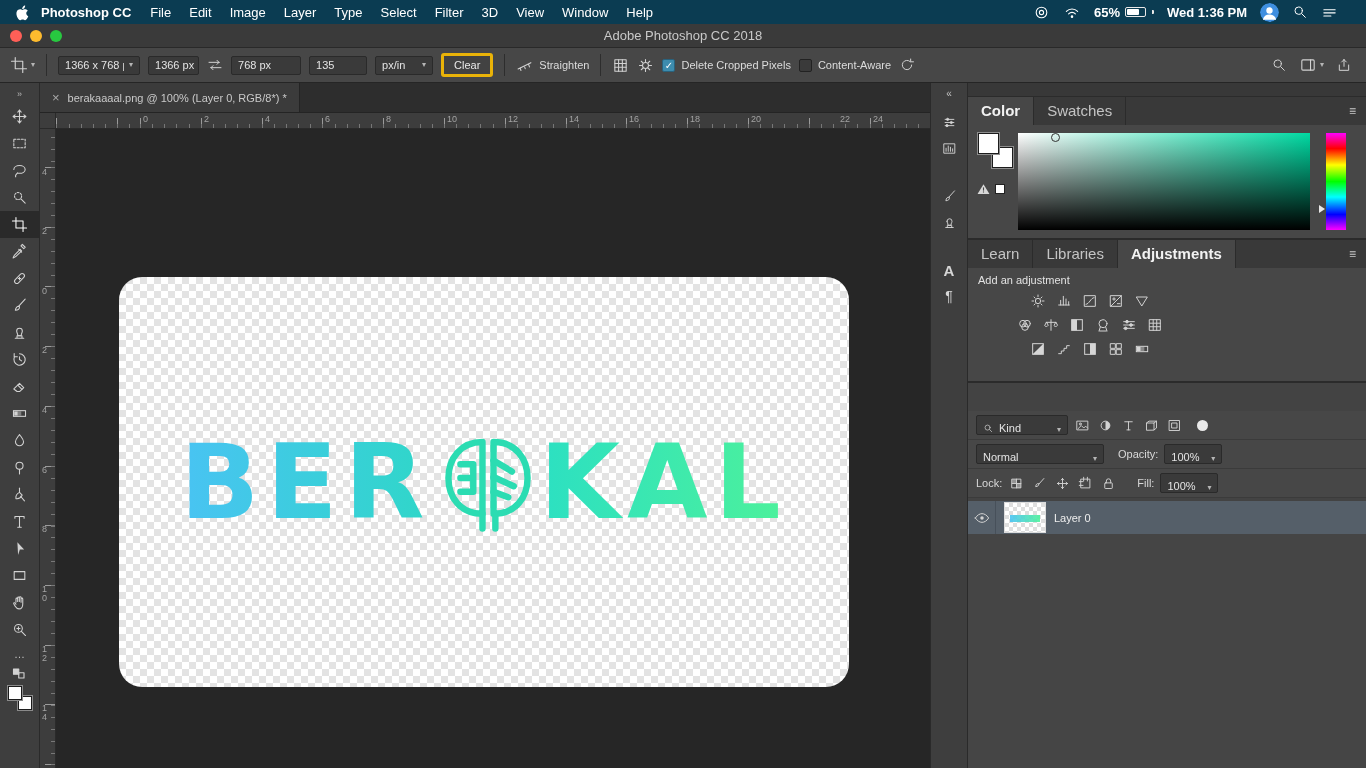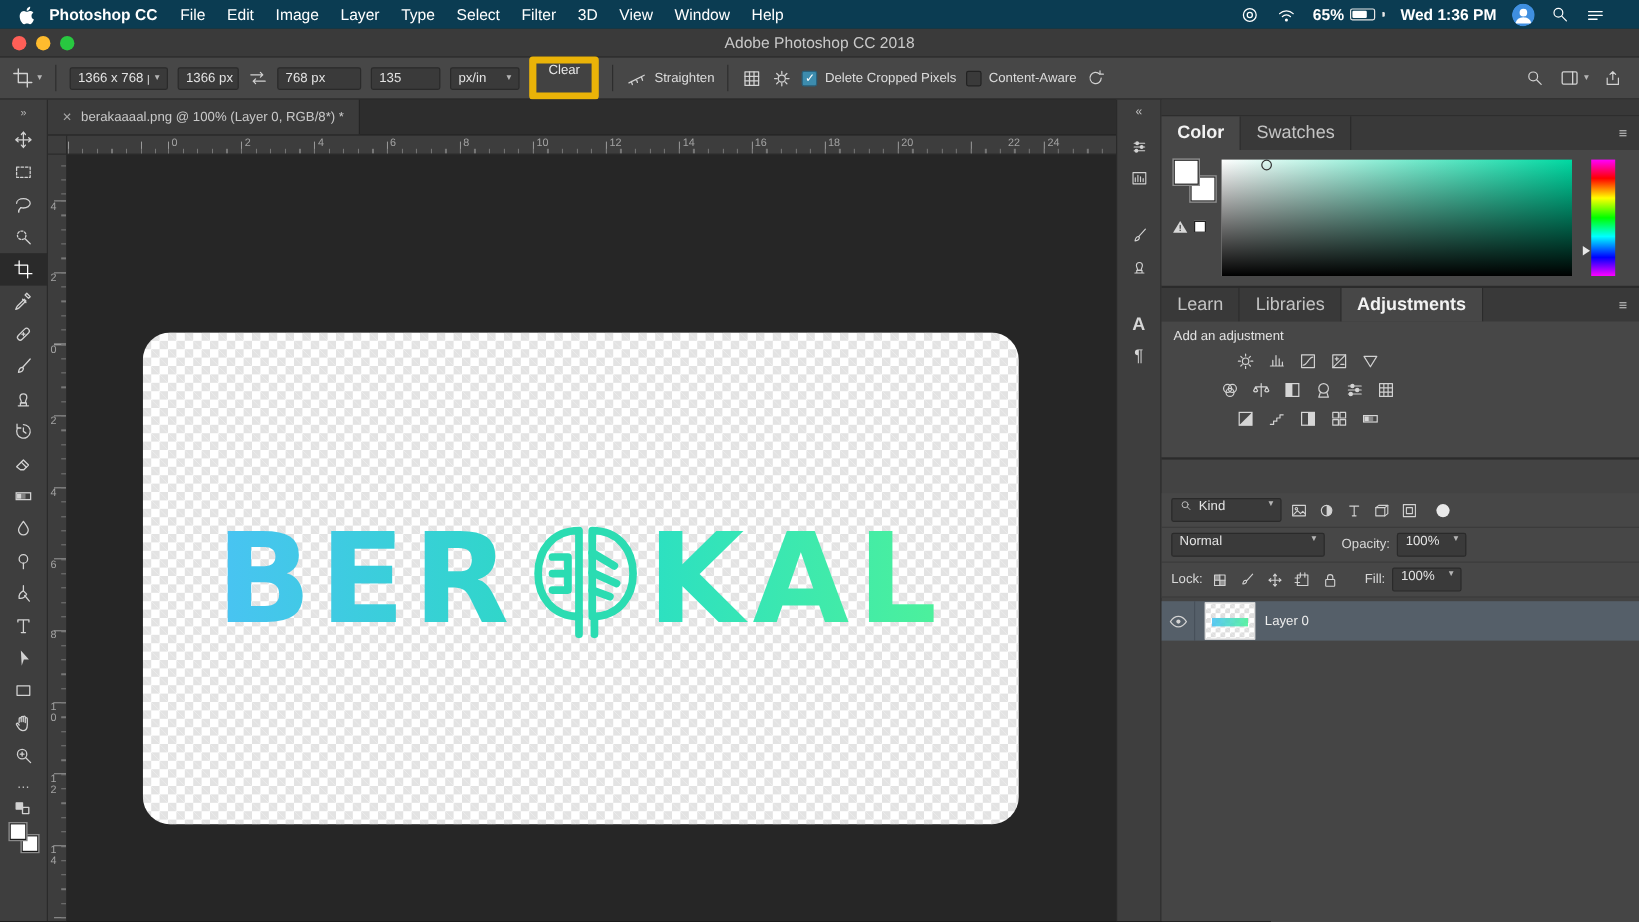--- a/index.html
+++ b/index.html
@@ -32,22 +32,22 @@
   .l-red{background:#ff5f57;}.l-yel{background:#febb2e;}.l-grn{background:#28c840;}
 
   
   .optionsbar{left:0;top:48px;width:1366px;height:35px;background:#474747;border-bottom:1px solid #252525;
               display:flex;align-items:center;gap:8px;padding:0 10px;font-size:11px;color:#dcdcdc;}
   .fld{height:19px;background:#3a3a3a;border:1px solid #2a2a2a;border-radius:2px;display:flex;
        align-items:center;gap:5px;padding:0 6px;color:#e3e3e3;white-space:nowrap;}
   .chev{font-size:8px;color:#b5b5b5;line-height:1;}
   .chev::before{content:"▾";}
   .vdiv{width:1px;height:22px;background:#2d2d2d;margin:0 3px;flex:0 0 auto;}
-  .btn{height:36px;padding:0 10px;border:6px solid #eab308;border-radius:3px;background:#424242;
-       color:#e8e8e8;display:flex;align-items:flex-start;}
+  .btn{height:24px;padding:0 10px;border:3px solid #eab308;border-radius:3px;background:#424242;
+       color:#e8e8e8;display:flex;align-items:center;}
   .cb{width:13px;height:13px;border-radius:2px;border:1px solid #222;background:#3a3a3a;color:#fff;
       display:flex;align-items:center;justify-content:center;font-size:10px;flex:0 0 auto;}
   .cb.on{background:#3d8cae;border-color:#29627d;}
   .cb.on::before{content:"✓";}
   .ob-right{margin-left:auto;display:flex;align-items:center;gap:12px;padding-right:4px;}
   .optlabel{white-space:nowrap;}
 
   
   .toolstrip{left:0;top:83px;width:40px;height:685px;background:#3e3e3e;border-right:1px solid #2a2a2a;
              display:flex;flex-direction:column;align-items:center;}
@@ -153,21 +153,21 @@
   .adj-btn{width:17px;height:17px;display:flex;align-items:center;justify-content:center;}
   .adj-btn svg{width:16px;height:16px;}
 
   
   .lrow{position:absolute;left:0;right:0;display:flex;align-items:center;gap:6px;padding:0 8px;
         background:#474747;border-bottom:1px solid #3b3b3b;font-size:11px;color:#d8d8d8;}
   .lrow1{top:28px;height:29px;}
   .lrow2{top:57px;height:29px;}
   .lrow3{top:86px;height:29px;}
   .sel{height:20px;background:#3a3a3a;border:1px solid #2a2a2a;border-radius:2px;display:flex;
-       align-items:flex-start;padding:0 6px;gap:5px;color:#e3e3e3;}
+       align-items:flex-end;padding:0 6px;gap:5px;color:#e3e3e3;}
   .mini{width:17px;height:17px;display:flex;align-items:center;justify-content:center;}
   .mini svg{width:15px;height:15px;}
   .toggle-dot{width:11px;height:11px;border-radius:50%;background:#e9e9e9;margin-left:8px;}
   .layer-row{position:absolute;left:0;right:0;top:118px;height:33px;background:#555f69;display:flex;
              align-items:center;color:#eee;font-size:11px;}
   .eye-cell{width:28px;height:100%;display:flex;align-items:center;justify-content:center;
             border-right:1px solid #47505a;}
   .thumb{width:42px;height:31px;margin:0 8px 0 8px;border:1px solid #dcdcdc;background-color:#fff;
          background-image:linear-gradient(45deg,#dedede 25%,transparent 25%,transparent 75%,#dedede 75%),
                           linear-gradient(45deg,#dedede 25%,transparent 25%,transparent 75%,#dedede 75%);

